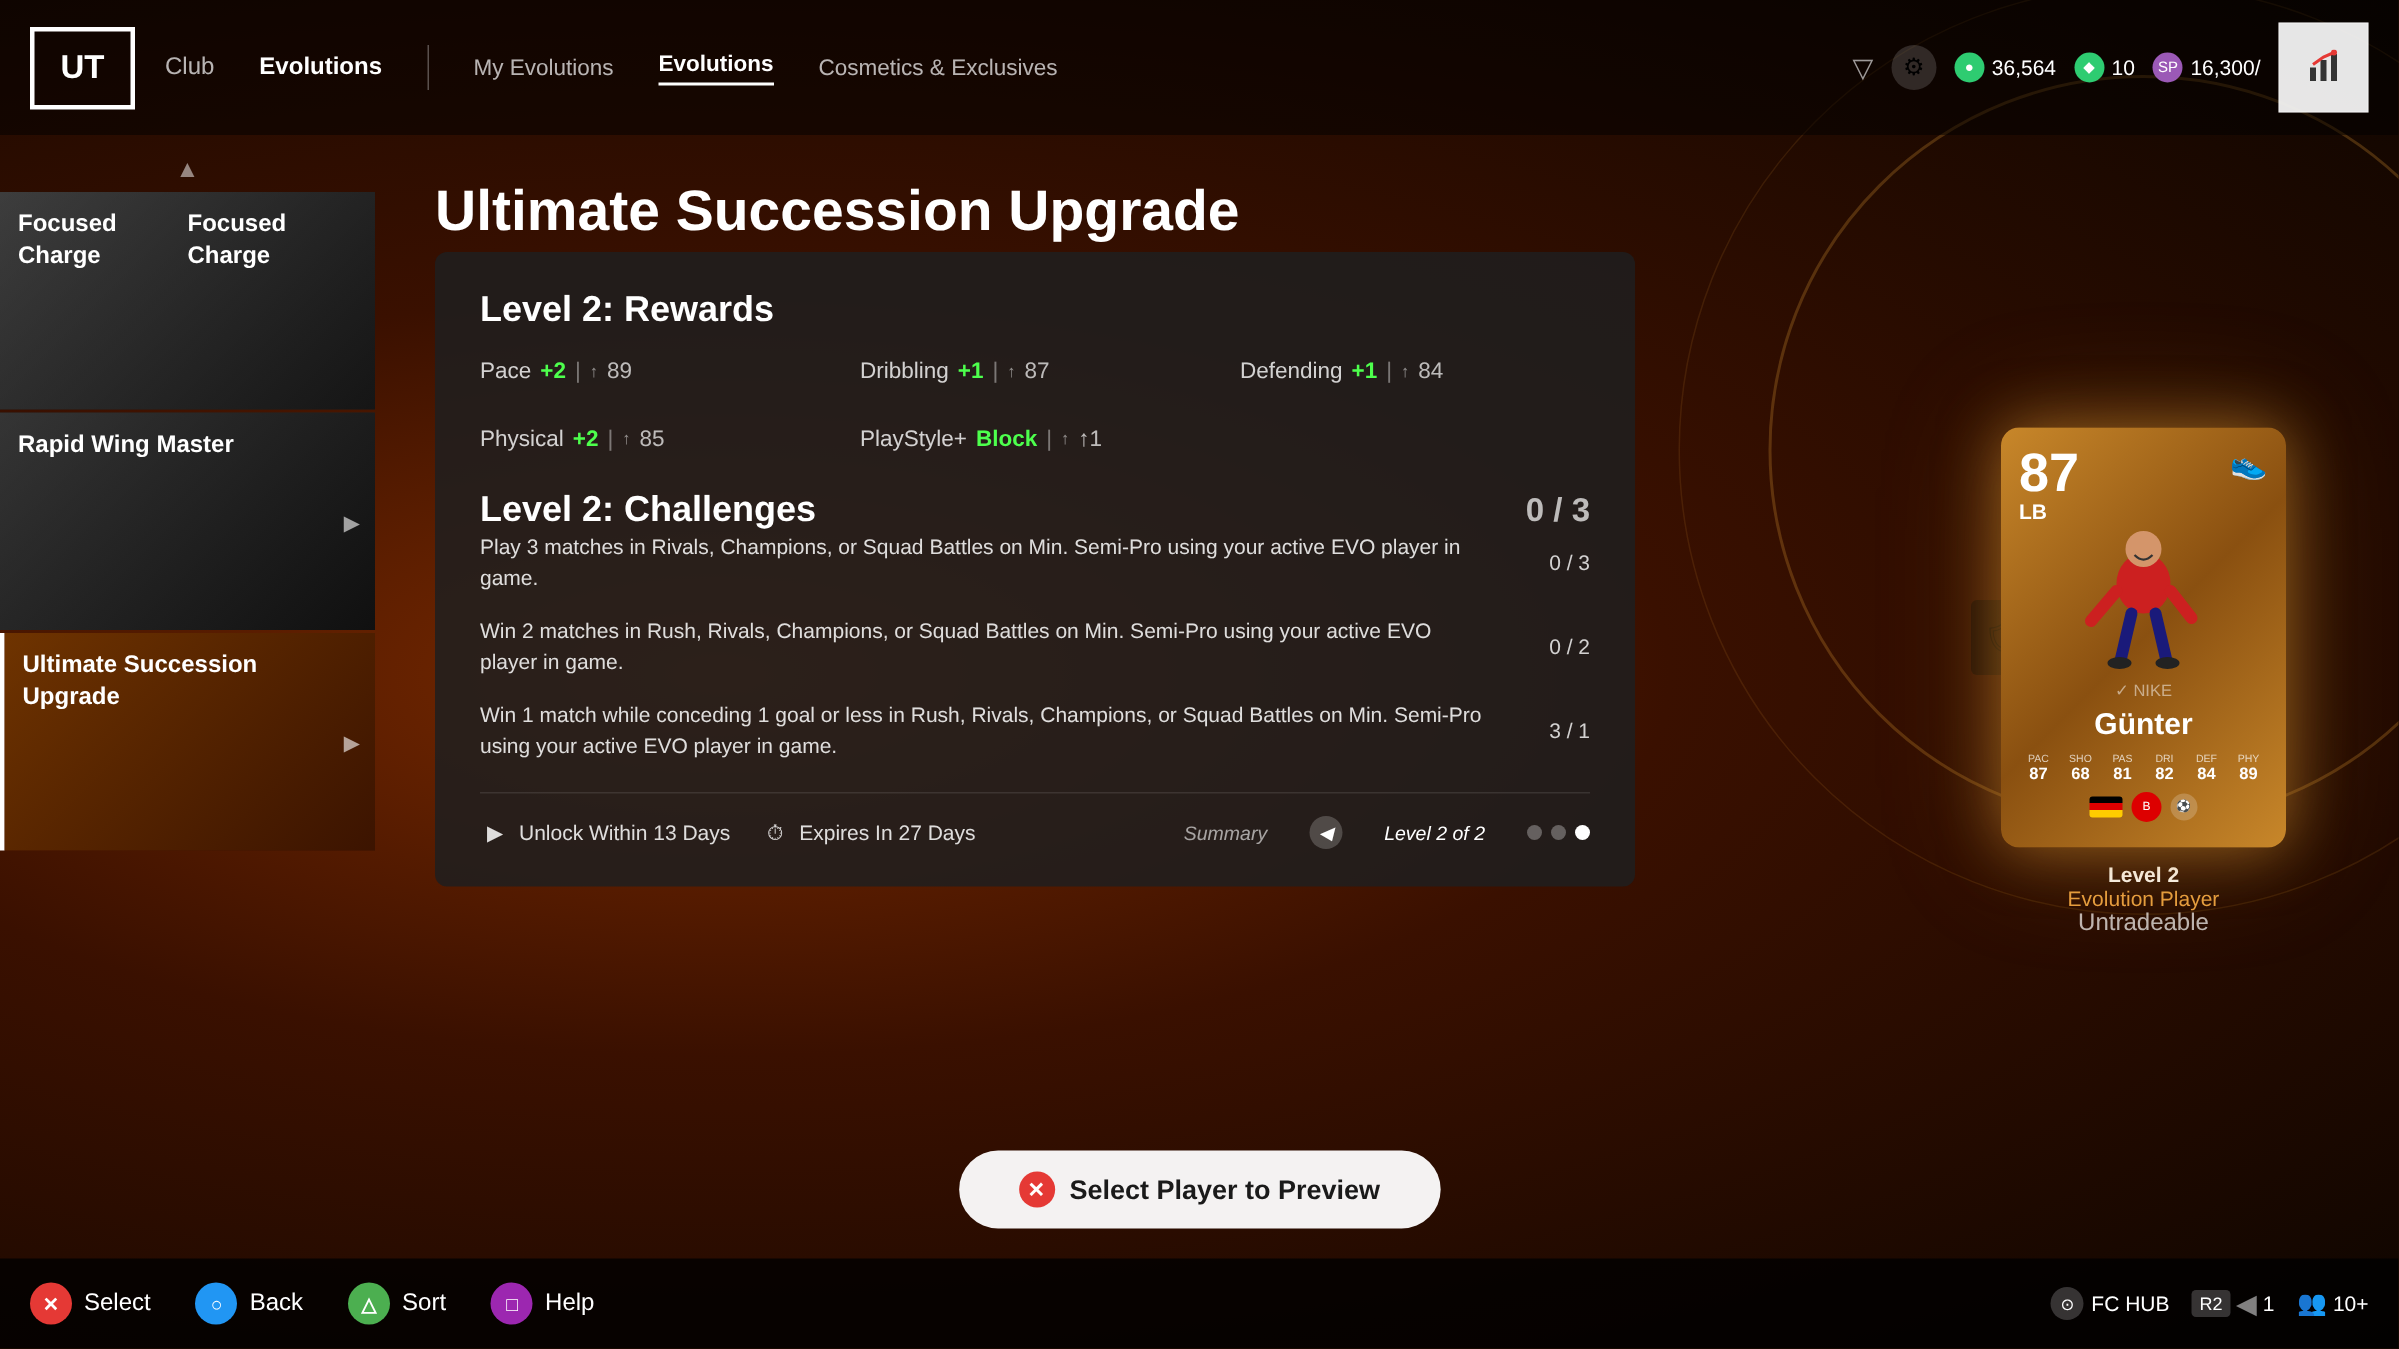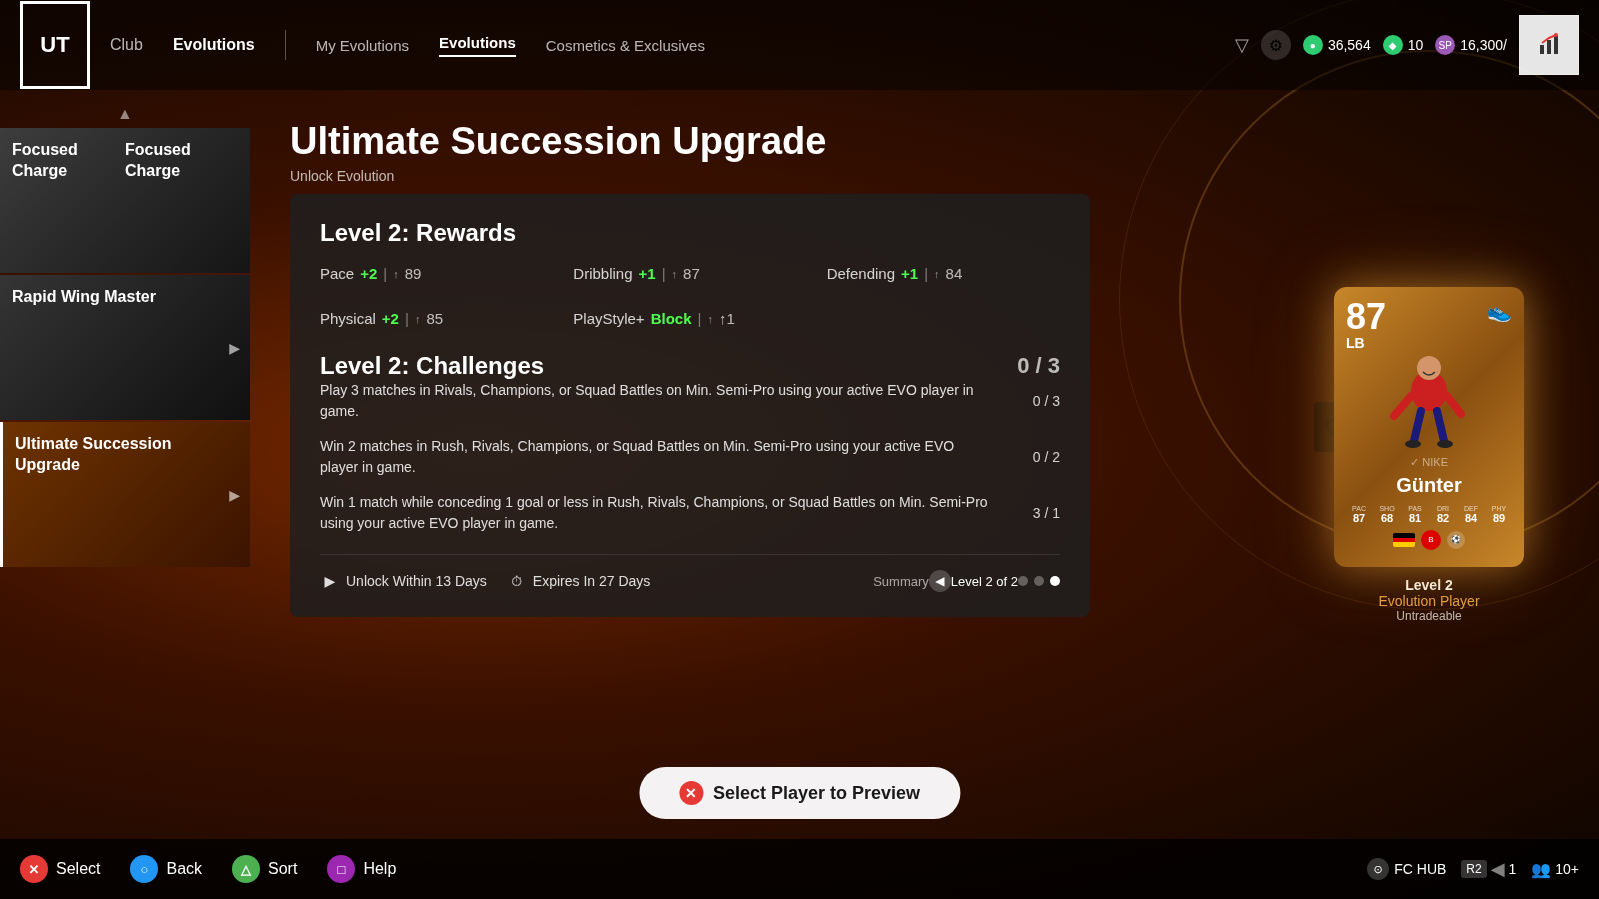--- a/index.html
+++ b/index.html
@@ -28,21 +28,21 @@
       display: flex;
       align-items: center;
       padding: 0 20px;
       background: rgba(0,0,0,0.5);
       z-index: 10;
       gap: 0;
     }
 
     .nav-logo {
       width: 70px;
-      height: 88px;
+      height: 55px;
       border: 3px solid #fff;
       display: flex;
       align-items: center;
       justify-content: center;
       font-size: 22px;
       font-weight: bold;
       color: white;
       margin-right: 20px;
       flex-shrink: 0;
     }
@@ -339,21 +339,22 @@
       display: flex;
       align-items: center;
       justify-content: center;
       font-size: 14px;
     }
 
     .summary-section {
       margin-left: auto;
       display: flex;
       align-items: center;
-      gap: 0;
+      gap: 28px;
+      font-style: italic;
     }
 
     .summary-label {
       color: rgba(255,255,255,0.6);
       font-size: 13px;
     }
 
     .level-indicator {
       color: white;
       font-size: 13px;
@@ -525,21 +526,21 @@
     }
 
     .card-evo-label {
       color: #e8a040;
       font-size: 14px;
       text-align: center;
     }
 
     .card-untradeable {
       color: rgba(255,255,255,0.7);
-      font-size: 12px;
+      font-size: 16px;
       text-align: left;
     }
 
     .shield-badge {
       position: absolute;
       left: -20px;
       top: 50%;
       transform: translateY(-50%);
       width: 40px;
       height: 50px;
@@ -748,21 +749,20 @@
 
   <div class="sidebar-item sidebar-bg-3 active" style="margin-top:2px;">
     <div style="position:absolute;inset:0;background:linear-gradient(135deg,rgba(120,60,0,0.7) 0%,rgba(60,20,0,0.9) 100%);"></div>
     <span class="sidebar-item-label" style="position:relative;z-index:2;">Ultimate Succession Upgrade</span>
     <div class="sidebar-arrow">▶</div>
   </div>
 </aside>
 
 <main class="main-content" style="right: 310px;">
   <h1 class="page-title">Ultimate Succession Upgrade</h1>
-  <p class="unlock-label">Unlock Evolution</p>
 
   <div class="rewards-panel">
 
     <h2 class="rewards-title">Level 2: Rewards</h2>
 
     <div class="rewards-grid">
 
       <div class="reward-item">
         <span class="stat-name">Pace</span>
         <span class="stat-plus">+2</span>

